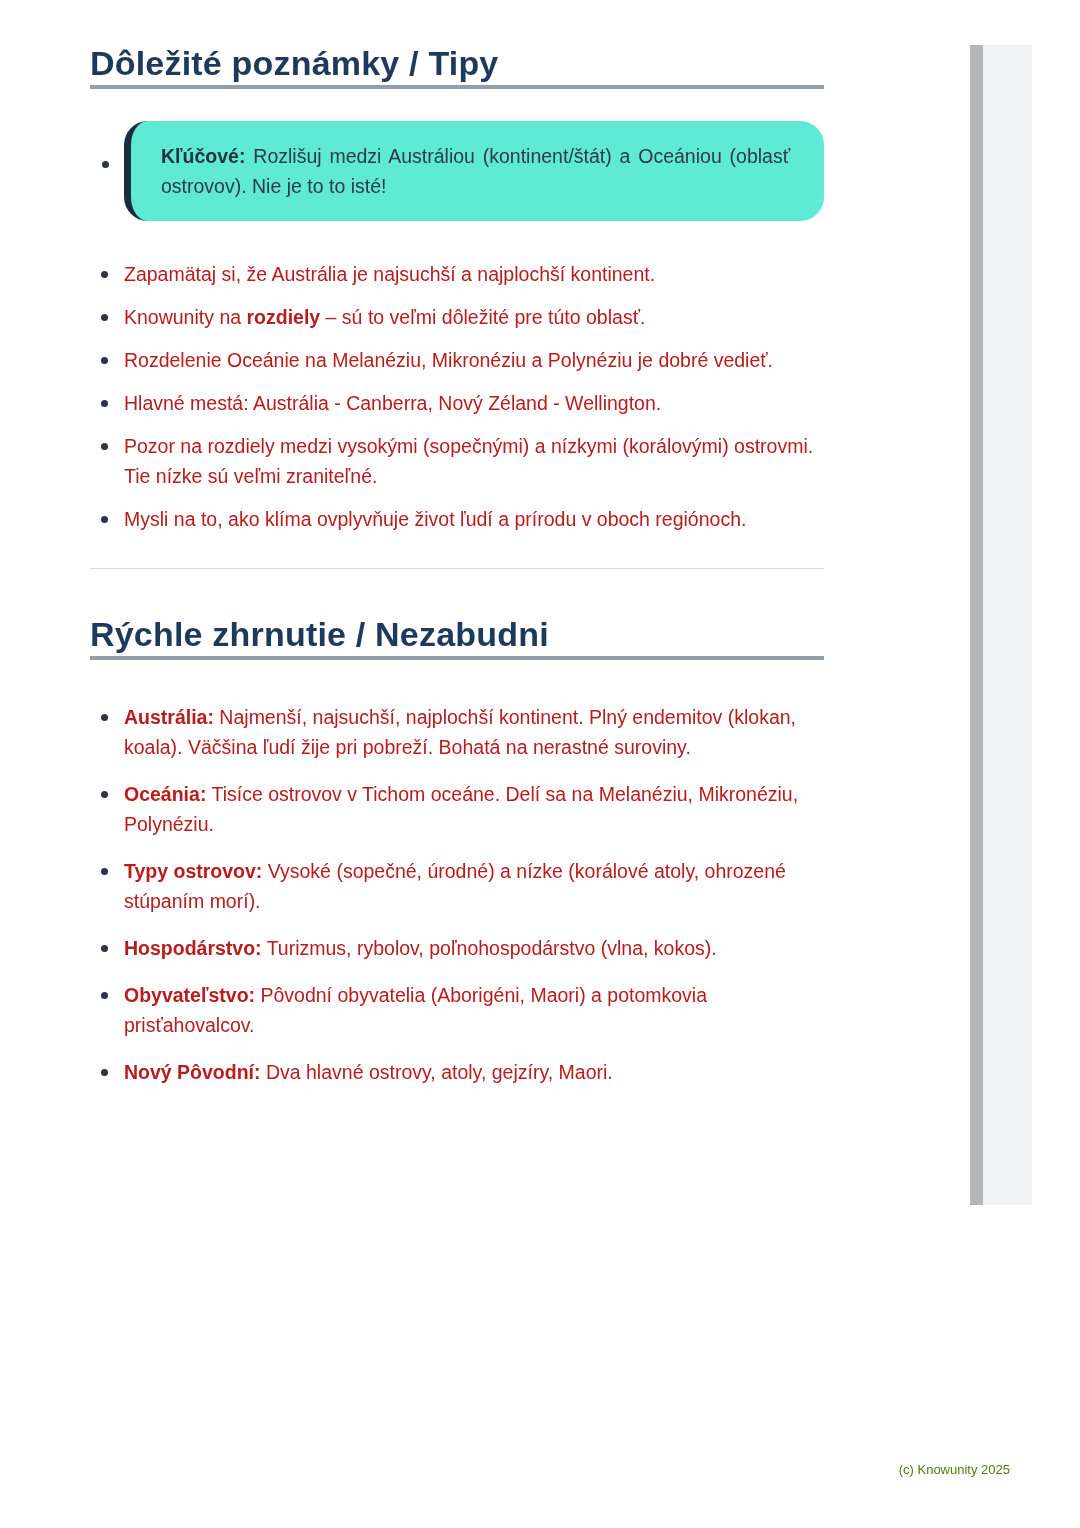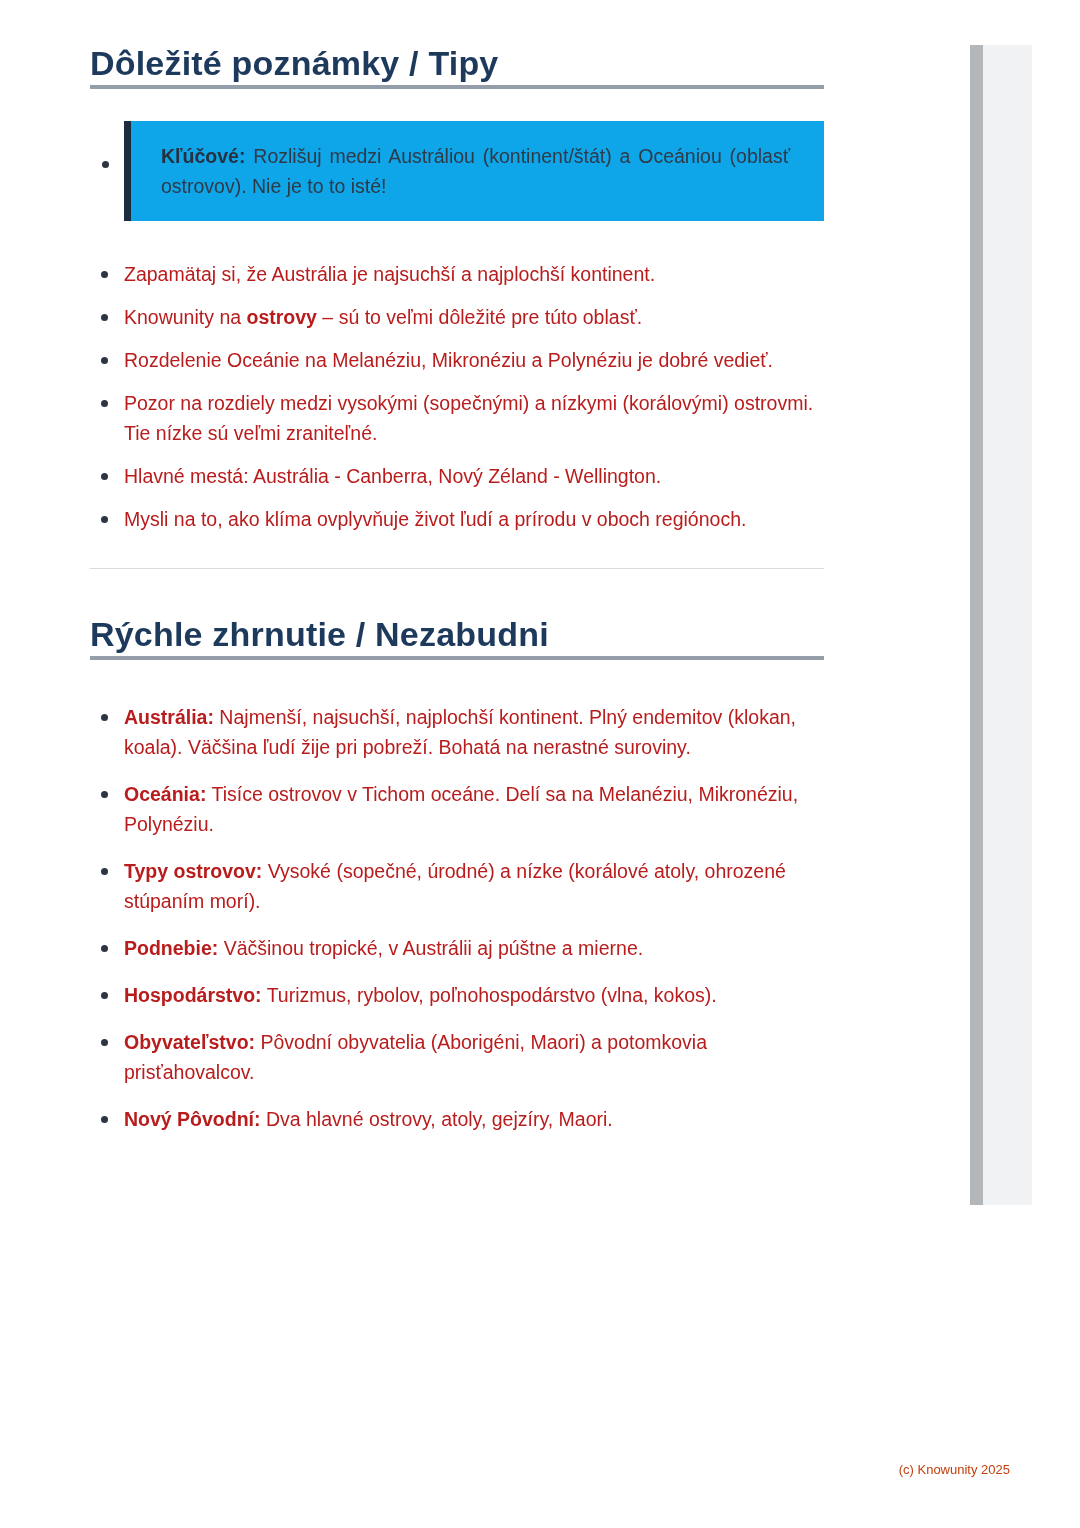--- a/index.html
+++ b/index.html
@@ -36,27 +36,28 @@
   }
   .dot {
     display:inline-block;
     width:7px;
     height:7px;
     border-radius:50%;
     background:#2c3541;
   }
   .callout {
     margin-left:34px;
-    background:#0ea5e9;
+    background:#5eead4;
     border-left:7px solid #1b2c3e;
     padding:20px 34px 20px 30px;
     font-size:19.5px;
     line-height:30px;
     text-align:justify;
     color:#2f3a47;
+    border-radius:24px;
   }
   .callout strong { color:#273240; }
   ul.notes {
     list-style:none;
     margin-top:38px;
   }
   ul.notes li {
     position:relative;
     padding-left:34px;
     font-size:19.5px;
@@ -76,21 +77,21 @@
     border:none;
     border-top:1px solid #d7dbdf;
     margin-top:34px;
   }
   .second-title { margin-top:46px; }
   .footer {
     position:absolute;
     top:1462px;
     right:70px;
     font-size:13px;
-    color:#c2410c;
+    color:#4d7c0f;
   }
   .scroll-track {
     position:absolute;
     left:983px;
     top:45px;
     width:49px;
     height:1160px;
     background:#f1f2f3;
   }
   .scroll-thumb {
@@ -117,33 +118,33 @@
         <div class="callout"><strong>Kľúčové:</strong><span> Rozlišuj medzi Austráliou (kontinent/štát) a Oceániou (oblasť ostrovov). Nie je to to isté!</span></div>
       </div>
 
       <ul class="notes">
         <li>
           <span class="dot"></span>
           <span><span>Zapamätaj si, že Austrália je najsuchší a najplochší kontinent.</span><strong></strong><span></span></span>
         </li>
         <li>
           <span class="dot"></span>
-          <span><span>Knowunity na </span><strong>ostrovy</strong><span> – sú to veľmi dôležité pre túto oblasť.</span></span>
+          <span><span>Knowunity na </span><strong>rozdiely</strong><span> – sú to veľmi dôležité pre túto oblasť.</span></span>
         </li>
         <li>
           <span class="dot"></span>
           <span><span>Rozdelenie Oceánie na Melanéziu, Mikronéziu a Polynéziu je dobré vedieť.</span><strong></strong><span></span></span>
         </li>
         <li>
           <span class="dot"></span>
-          <span><span>Pozor na rozdiely medzi vysokými (sopečnými) a nízkymi (korálovými) ostrovmi. Tie nízke sú veľmi zraniteľné.</span><strong></strong><span></span></span>
+          <span><span>Hlavné mestá: Austrália - Canberra, Nový Zéland - Wellington.</span><strong></strong><span></span></span>
         </li>
         <li>
           <span class="dot"></span>
-          <span><span>Hlavné mestá: Austrália - Canberra, Nový Zéland - Wellington.</span><strong></strong><span></span></span>
+          <span><span>Pozor na rozdiely medzi vysokými (sopečnými) a nízkymi (korálovými) ostrovmi. Tie nízke sú veľmi zraniteľné.</span><strong></strong><span></span></span>
         </li>
         <li>
           <span class="dot"></span>
           <span><span>Mysli na to, ako klíma ovplyvňuje život ľudí a prírodu v oboch regiónoch.</span><strong></strong><span></span></span>
         </li>
       </ul>
     </section>
 
     <hr class="divider">
 
@@ -158,24 +159,20 @@
         <li>
           <span class="dot"></span>
           <span><strong>Oceánia:</strong><span> Tisíce ostrovov v Tichom oceáne. Delí sa na Melanéziu, Mikronéziu, Polynéziu.</span></span>
         </li>
         <li>
           <span class="dot"></span>
           <span><strong>Typy ostrovov:</strong><span> Vysoké (sopečné, úrodné) a nízke (korálové atoly, ohrozené stúpaním morí).</span></span>
         </li>
         <li>
           <span class="dot"></span>
-          <span><strong>Podnebie:</strong><span> Väčšinou tropické, v Austrálii aj púštne a mierne.</span></span>
-        </li>
-        <li>
-          <span class="dot"></span>
           <span><strong>Hospodárstvo:</strong><span> Turizmus, rybolov, poľnohospodárstvo (vlna, kokos).</span></span>
         </li>
         <li>
           <span class="dot"></span>
           <span><strong>Obyvateľstvo:</strong><span> Pôvodní obyvatelia (Aborigéni, Maori) a potomkovia prisťahovalcov.</span></span>
         </li>
         <li>
           <span class="dot"></span>
           <span><strong>Nový Pôvodní:</strong><span> Dva hlavné ostrovy, atoly, gejzíry, Maori.</span></span>
         </li>

